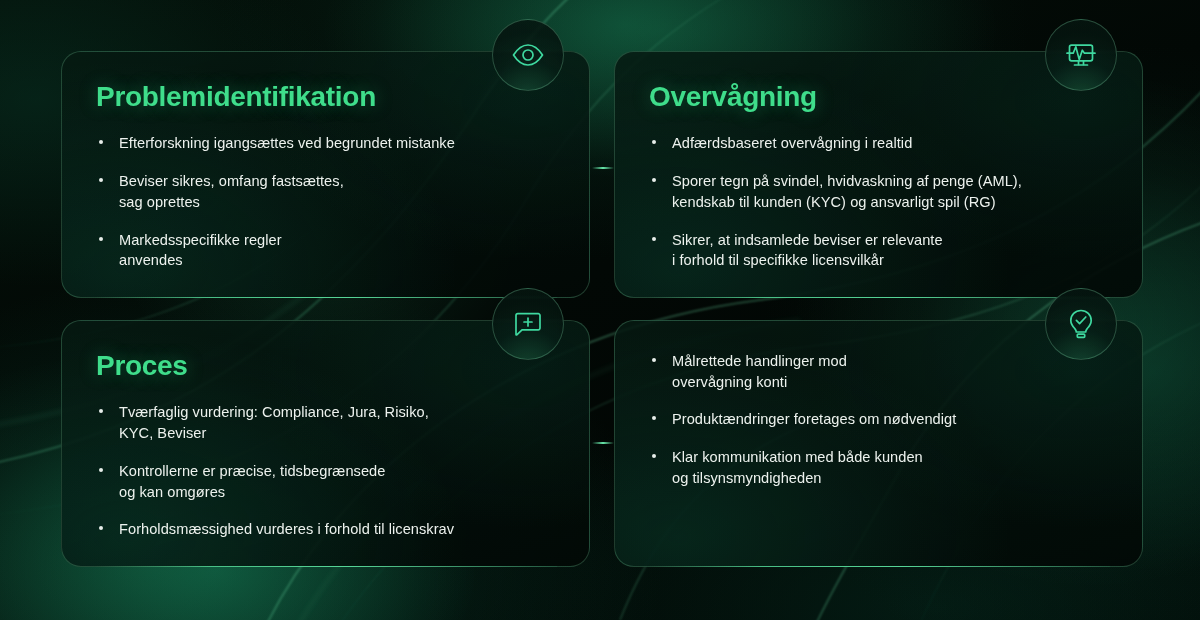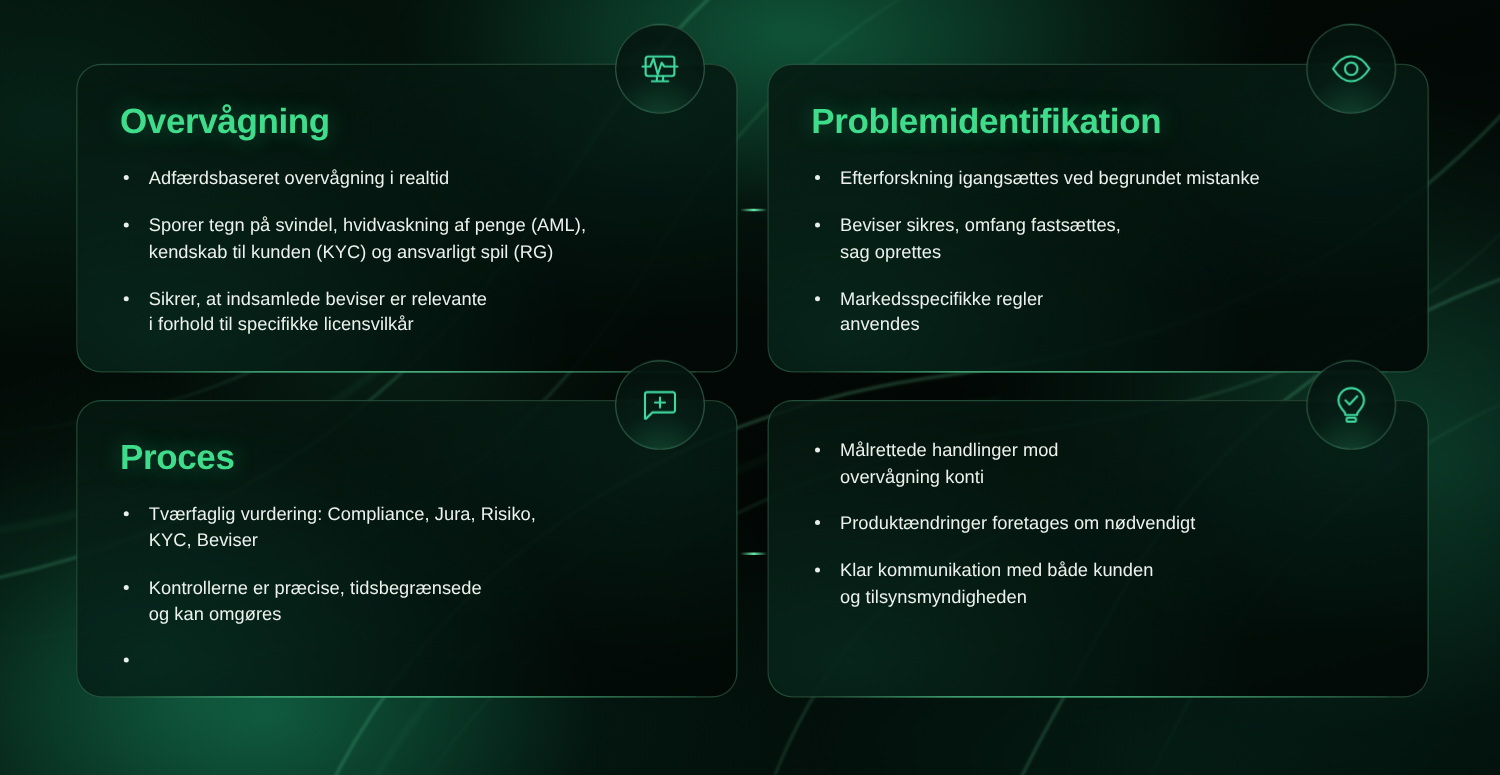--- a/index.html
+++ b/index.html
@@ -187,20 +187,47 @@
 </div>
 
 <div class="connector" style="left:592px; top:167px; width:22px; height:2px;"></div>
 <div class="connector" style="left:592px; top:442px; width:22px; height:2px;"></div>
 
 <div id="cards">
 
   <section class="card">
     <div class="icon-badge">
       <svg width="34" height="34" viewBox="0 0 34 34">
+        <path d="M2.5 17 C 7 10, 12 7, 17 7 C 22 7, 27 10, 31.5 17 C 27 24, 22 27, 17 27 C 12 27, 7 24, 2.5 17 Z"></path>
+        <circle cx="17" cy="17" r="5"></circle>
+      </svg>
+    </div>
+    <h2 class="card-title">Problemidentifikation</h2>
+    <ul class="bullets">
+      <li class="bullet">
+        <span class="dot"></span>
+        <span>Efterforskning igangsættes ved begrundet mistanke</span>
+        
+      </li>
+      <li class="bullet">
+        <span class="dot"></span>
+        <span>Beviser sikres, omfang fastsættes,</span>
+        <span class="l2">sag oprettes</span>
+      </li>
+      <li class="bullet">
+        <span class="dot"></span>
+        <span>Markedsspecifikke regler</span>
+        <span class="l2">anvendes</span>
+      </li>
+    </ul>
+  </section>
+
+  <section class="card">
+    <div class="icon-badge">
+      <svg width="34" height="34" viewBox="0 0 34 34">
         <path d="M5.5 9.2 a2 2 0 0 1 2-2 h19 a2 2 0 0 1 2 2 v11.6 a2 2 0 0 1 -2 2 h-19 a2 2 0 0 1 -2 -2 z"></path>
         <path d="M14.5 23 v3.4"></path>
         <path d="M19.5 23 v3.4"></path>
         <path d="M10.5 27 h13"></path>
         <path d="M3 15.2 h6.2 l2.6 -6.4 l3.4 12.6 l3.1 -9.2 l2.2 3 h10.5"></path>
       </svg>
     </div>
     <h2 class="card-title">Overvågning</h2>
     <ul class="bullets">
       <li class="bullet">
@@ -210,47 +237,20 @@
       </li>
       <li class="bullet">
         <span class="dot"></span>
         <span>Sporer tegn på svindel, hvidvaskning af penge (AML),</span>
         <span class="l2">kendskab til kunden (KYC) og ansvarligt spil (RG)</span>
       </li>
       <li class="bullet">
         <span class="dot"></span>
         <span>Sikrer, at indsamlede beviser er relevante</span>
         <span class="l2">i forhold til specifikke licensvilkår</span>
-      </li>
-    </ul>
-  </section>
-
-  <section class="card">
-    <div class="icon-badge">
-      <svg width="34" height="34" viewBox="0 0 34 34">
-        <path d="M2.5 17 C 7 10, 12 7, 17 7 C 22 7, 27 10, 31.5 17 C 27 24, 22 27, 17 27 C 12 27, 7 24, 2.5 17 Z"></path>
-        <circle cx="17" cy="17" r="5"></circle>
-      </svg>
-    </div>
-    <h2 class="card-title">Problemidentifikation</h2>
-    <ul class="bullets">
-      <li class="bullet">
-        <span class="dot"></span>
-        <span>Efterforskning igangsættes ved begrundet mistanke</span>
-        
-      </li>
-      <li class="bullet">
-        <span class="dot"></span>
-        <span>Beviser sikres, omfang fastsættes,</span>
-        <span class="l2">sag oprettes</span>
-      </li>
-      <li class="bullet">
-        <span class="dot"></span>
-        <span>Markedsspecifikke regler</span>
-        <span class="l2">anvendes</span>
       </li>
     </ul>
   </section>
 
   <section class="card">
     <div class="icon-badge">
       <svg width="34" height="34" viewBox="0 0 34 34">
         <path d="M5 8.5 a1.8 1.8 0 0 1 1.8 -1.8 h20.4 a1.8 1.8 0 0 1 1.8 1.8 v12.6 a1.8 1.8 0 0 1 -1.8 1.8 h-16.2 l-5.2 5 a0.5 0.5 0 0 1 -0.8 -0.4 z"></path>
         <path d="M17 11 v8"></path>
         <path d="M13 15 h8"></path>
@@ -263,20 +263,21 @@
         <span>Tværfaglig vurdering: Compliance, Jura, Risiko,</span>
         <span class="l2">KYC, Beviser</span>
       </li>
       <li class="bullet">
         <span class="dot"></span>
         <span>Kontrollerne er præcise, tidsbegrænsede</span>
         <span class="l2">og kan omgøres</span>
       </li>
       <li class="bullet">
         <span class="dot"></span>
+        <span>Forholdsmæssighed vurderes i forhold til licenskrav</span>
         
       </li>
     </ul>
   </section>
 
   <section class="card">
     <div class="icon-badge">
       <svg width="34" height="34" viewBox="0 0 34 34">
         <path d="M17 3.5 C 11.2 3.5, 6.8 7.9, 6.8 13.4 C 6.8 17.2, 9.0 19.6, 10.8 21.6 C 11.8 22.7, 12.3 23.6, 12.3 25 h9.4 C 21.7 23.6, 22.2 22.7, 23.2 21.6 C 25.0 19.6, 27.2 17.2, 27.2 13.4 C 27.2 7.9, 22.8 3.5, 17 3.5 Z"></path>
         <path d="M12.4 13.3 l3.2 3.3 l6.2 -6.6"></path>

